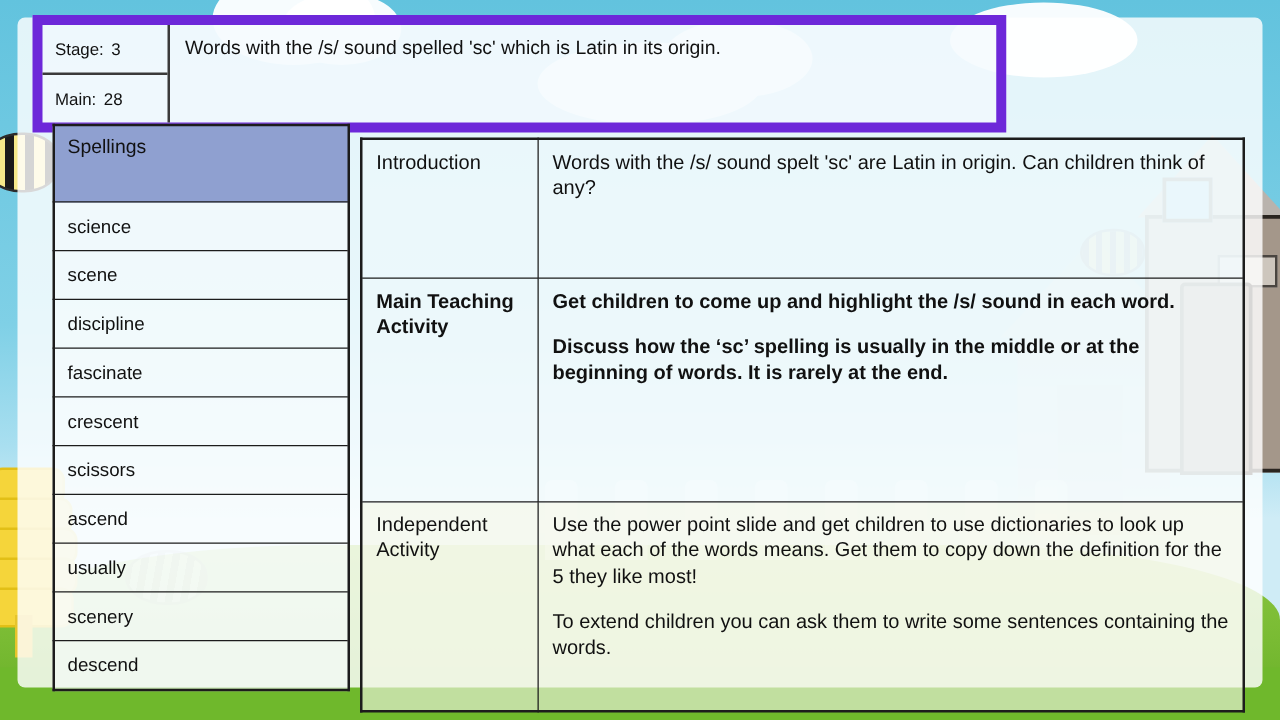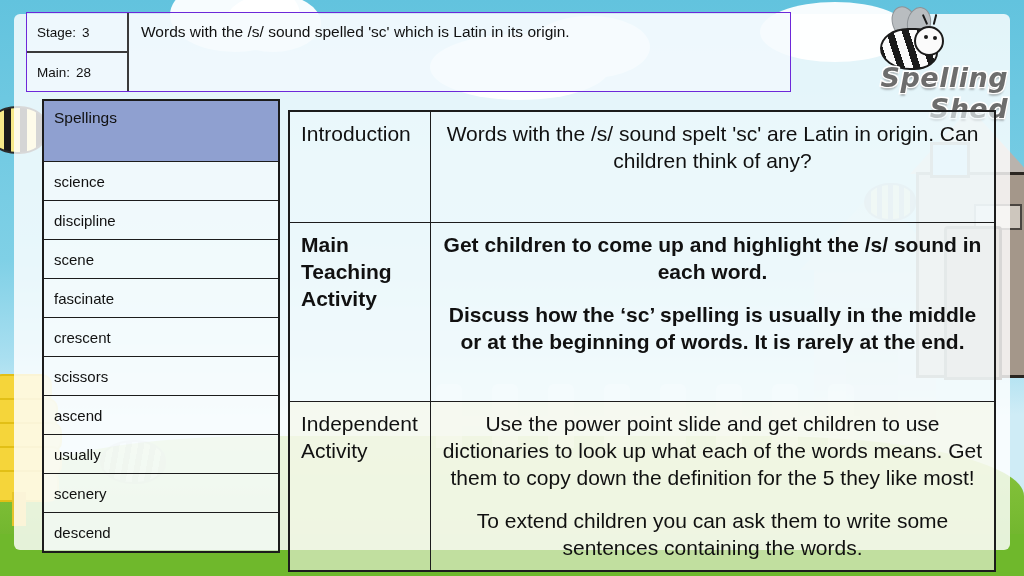--- a/index.html
+++ b/index.html
@@ -195,21 +195,21 @@
     width: 996px; height: 536px;
     background: rgba(255,255,255,0.82);
     border-radius: 6px;
   }
 
   
   .header-table {
     position: absolute;
     left: 26px; top: 12px;
     width: 763px; height: 78px;
-    border: 1px solid #6d28d9;
+    border: 8px solid #6d28d9;
     border-collapse: collapse;
     background: rgba(242,250,253,0.72);
     display: flex;
   }
   .meta-col {
     width: 100px;
     border-right: 2px solid #3a3a3a;
     display: flex;
     flex-direction: column;
   }
@@ -328,29 +328,29 @@
     position: absolute;
     left: 288px; top: 110px;
     width: 708px;
     border: 2px solid #1c1c1c;
     border-collapse: collapse;
   }
   .lesson td {
     border: 1px solid #1c1c1c;
     vertical-align: top;
     padding: 9px 11px;
-    font-size: 21px;
+    font-size: 16px;
     color: #111;
     line-height: 1.28;
   }
   .lesson .lbl { width: 118px; }
   .lesson .r-intro td { height: 92px; background: rgba(238,248,252,0.62); }
   .lesson .r-main  td { height: 160px; background: rgba(240,249,252,0.52); font-weight: bold; }
   .lesson .r-ind   td { height: 148px; background: rgba(243,247,230,0.62); }
-  .lesson p { margin: 0; text-align: center; }
+  .lesson p { margin: 0; }
   .lesson p + p { margin-top: 16px; }
 </style>
 </head>
 <body>
 
 <div id="slide">
 
   <div class="bg-sky"></div>
   <div class="bg-ground"></div>
   <div class="bg-ground-flat"></div>
@@ -415,49 +415,36 @@
         <span class="meta-value">3</span>
       </div>
       <div class="meta-cell">
         <span class="meta-label">Main:</span>
         <span class="meta-value" style="">28</span>
       </div>
     </div>
     <div class="title-cell">Words with the /s/ sound spelled 'sc' which is Latin in its origin.</div>
   </div>
 
-  <div class="logo">
-    <div class="logo-bee">
-      <div class="lw lw1"></div>
-      <div class="lw lw2"></div>
-      <div class="lbody"></div>
-      <div class="lhead"></div>
-      <div class="ant ant1"></div>
-      <div class="ant ant2"></div>
-      <div class="eye eye1"></div>
-      <div class="eye eye2"></div>
-    </div>
-    <div class="logo-text">Spelling Shed</div>
-  </div>
 
   <table class="spellings">
     <thead>
       <tr>
         <th>Spellings</th>
       </tr>
     </thead>
     <tbody>
       <tr>
           <td>science</td>
         </tr>
       <tr>
+          <td>scene</td>
+        </tr>
+      <tr>
           <td>discipline</td>
-        </tr>
-      <tr>
-          <td>scene</td>
         </tr>
       <tr>
           <td>fascinate</td>
         </tr>
       <tr>
           <td>crescent</td>
         </tr>
       <tr>
           <td>scissors</td>
         </tr>

